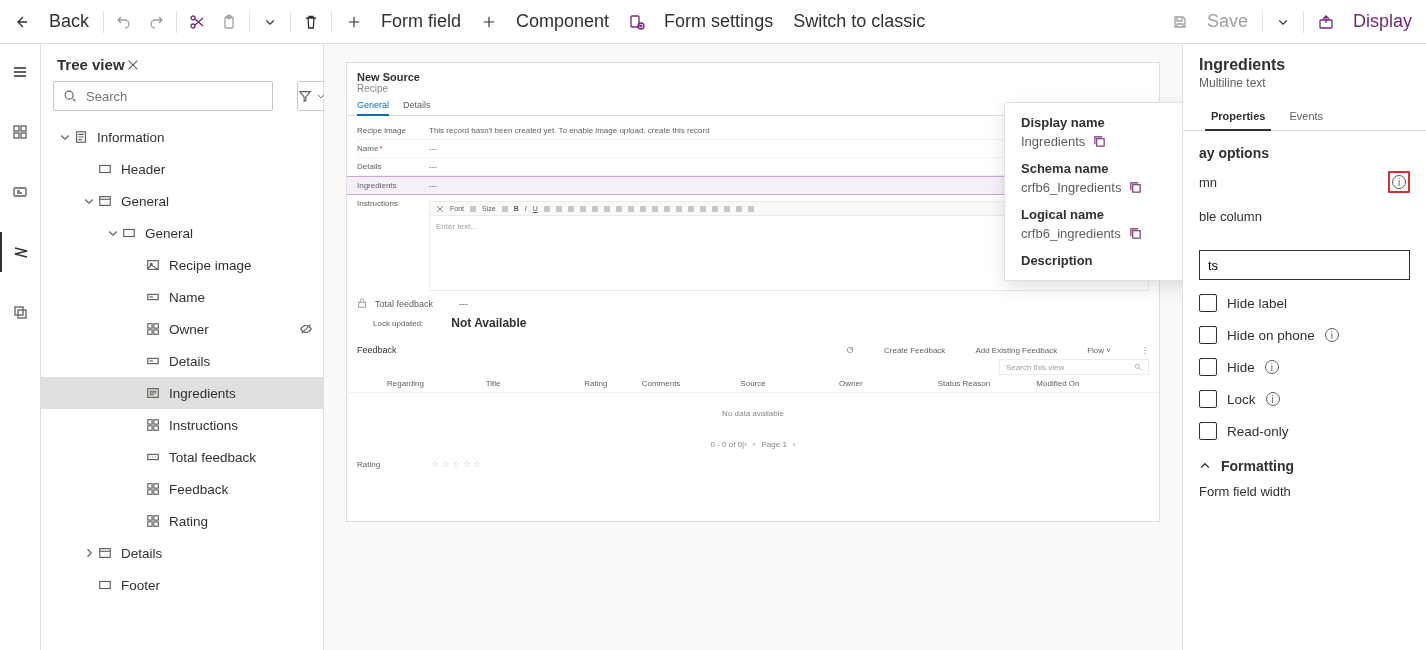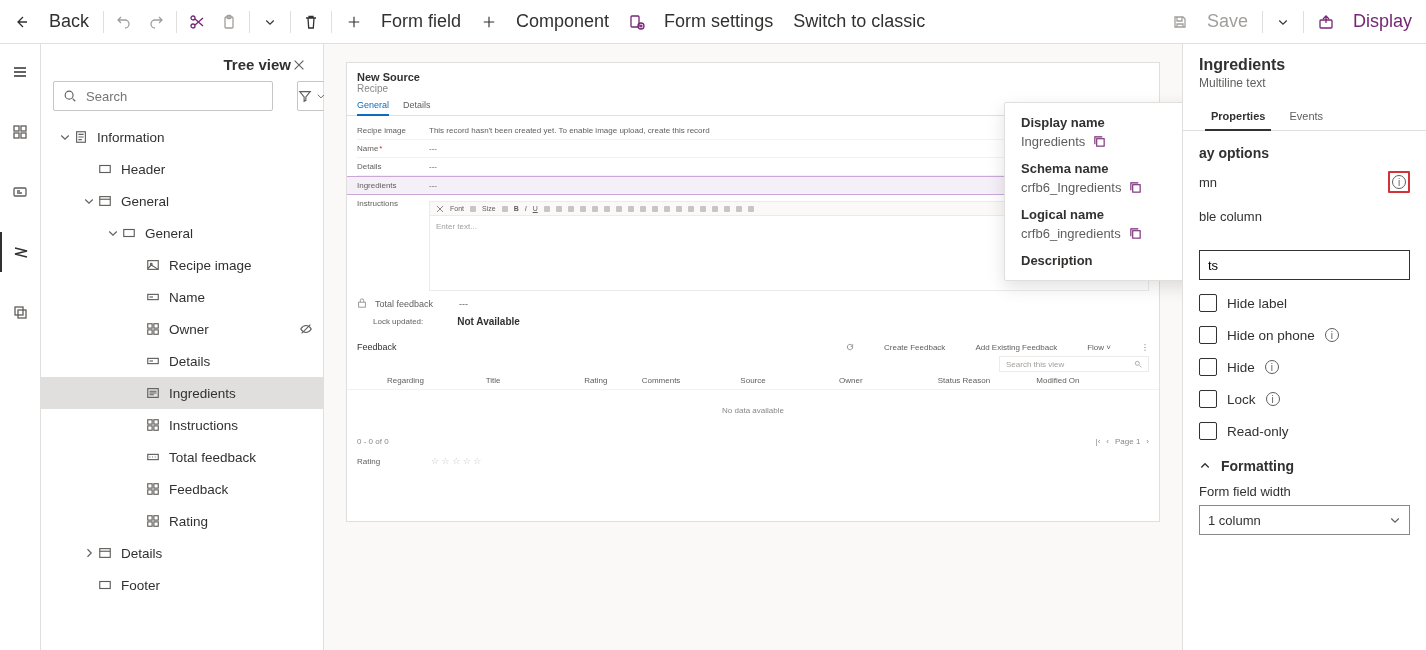--- a/index.html
+++ b/index.html
@@ -30,21 +30,21 @@
   .ico{width:16px;height:16px;display:inline-flex;align-items:center;justify-content:center}
 
   
   .app{display:flex;height:calc(100% - 44px)}
   .rail{width:41px;border-right:1px solid var(--border);display:flex;flex-direction:column;align-items:center;padding-top:8px;gap:20px;background:#fff}
   .rail .ritem{width:40px;height:40px;display:flex;align-items:center;justify-content:center;color:#605e5c;cursor:pointer}
   .rail .ritem.selected{border-left:2px solid var(--text);margin-left:-1px}
 
   
   .tree{width:283px;border-right:1px solid var(--border);background:#fff;display:flex;flex-direction:column}
-  .tree-head{display:flex;align-items:center;justify-content:flex-end;padding:12px 16px 8px}
+  .tree-head{display:flex;align-items:center;justify-content:flex-start;padding:12px 16px 8px}
   .tree-head h3{margin:0;font-size:15px;font-weight:600}
   .tree-search{display:flex;gap:24px;padding:0 12px 10px}
   .searchbox{flex:1;display:flex;align-items:center;border:1px solid #c8c6c4;border-radius:2px;height:30px;padding:0 8px;gap:6px;color:#605e5c}
   .searchbox input{border:none;outline:none;flex:1;font-size:13px;background:transparent}
   .filterbtn{width:46px;height:30px;border:1px solid #c8c6c4;border-radius:2px;display:flex;align-items:center;justify-content:center;gap:4px;color:#605e5c;cursor:pointer}
   .tree-body{flex:1;overflow:auto;padding-bottom:20px}
   .tnode{display:flex;align-items:center;height:32px;padding-right:8px;cursor:pointer;font-size:13.5px}
   .tnode.selected{background:var(--sel)}
   .tchev{width:16px;height:16px;display:flex;align-items:center;justify-content:center;color:#605e5c;flex-shrink:0}
   .tico{width:16px;height:16px;display:flex;align-items:center;justify-content:center;color:#605e5c;margin-right:8px;flex-shrink:0}
@@ -68,21 +68,21 @@
   .req{color:var(--red);margin-left:1px}
   .rte{border:1px solid #edebe9;margin-top:2px}
   .rte-bar{height:14px;display:flex;align-items:center;gap:6px;padding:0 6px;background:#faf9f8;border-bottom:1px solid #edebe9}
   .rte-body{height:74px;padding:6px;font-size:8px;color:#a19f9d}
   .feed-head{display:flex;align-items:center;justify-content:space-between;padding:6px 10px 0}
   .feed-actions{display:flex;gap:30px;align-items:center;font-size:8px;color:#605e5c}
   .feed-search{margin:4px 10px;border:1px solid #edebe9;height:16px;display:flex;align-items:center;justify-content:space-between;padding:0 6px;font-size:8px;color:#a19f9d;margin-left:auto;width:150px}
   .feed-cols{display:flex;padding:0 40px 4px;gap:16px;font-size:8px;color:#605e5c;border-bottom:1px solid #f3f2f1}
   .feed-cols span{flex:1}
   .nodata{text-align:center;font-size:8px;color:#8a8886;padding:16px 0}
-  .pager{display:flex;justify-content:space-between;padding:6px 10px;font-size:8px;color:#8a8886}
+  .pager{display:flex;justify-content:center;padding:6px 10px;font-size:8px;color:#8a8886}
   .stars{display:flex;gap:2px;padding:4px 10px 10px;align-items:center}
   .stars .flabel{width:72px;font-size:8px}
   .fbar{display:flex;align-items:center;gap:6px;padding:3px 0}
   .fbar .ficon{width:12px;height:12px;color:#8a8886}
 
   
   .popover{position:absolute;background:#fff;border:1px solid var(--border);box-shadow:var(--shadow);border-radius:2px;padding:12px 16px;width:252px;font-size:13px;z-index:20}
   .pop-label{font-weight:600;margin-bottom:4px}
   .pop-row{display:flex;align-items:center;gap:8px;margin-bottom:12px;color:#605e5c;font-size:13px}
   .copy{color:var(--accent);cursor:pointer}
@@ -533,21 +533,21 @@
               <svg viewBox="0 0 12 12" width="10" height="10" fill="none" stroke="#8a8886">
                 <rect x="2" y="5" width="8" height="6"></rect>
                 <path d="M4 5V3a2 2 0 0 1 4 0v2"></path>
               </svg>
             </span>
           <span class="flabel" style="width:auto">Total feedback</span>
           <span style="margin-left:20px">---</span>
         </div>
         <div class="fbar" style="padding-left:16px">
           <span style="font-size:8px">Lock updated:</span>
-          <span style="margin-left:28px;font-weight:600;color:#323130;font-size:10px">Not Available</span>
+          <span style="margin-left:22px;font-weight:600;color:#323130;font-size:12px">Not Available</span>
         </div>
       </div>
       <div class="feed-head">
         <span style="font-size:9px;color:#323130">Feedback</span>
         <div class="feed-actions">
           <span>
               <svg width="8" height="8" viewBox="0 0 12 12" fill="none" stroke="#605e5c">
                 <path d="M10 6a4 4 0 1 1-1.2-2.8M10 2v3H7"></path>
               </svg>
             </span>
@@ -671,21 +671,15 @@
           <span>Read-only</span>
         </label>
 
       <div class="rsection-h" style="margin-top:18px">
         <svg viewBox="0 0 16 16" width="12" height="12" stroke="currentColor" fill="none" stroke-width="1.8">
             <path d="M3 10l5-5 5 5"></path>
           </svg>
         <span>Formatting</span>
       </div>
       <div style="font-size:13px;margin-bottom:6px">Form field width</div>
-      <div class="selectbox">
-        <span>1 column</span>
-        <svg viewBox="0 0 16 16" width="12" height="12" stroke="#605e5c" fill="none" stroke-width="1.5">
-            <path d="M3 6l5 5 5-5"></path>
-          </svg>
-      </div>
     </div>
   </div>
 </div>
 
 </body></html>

